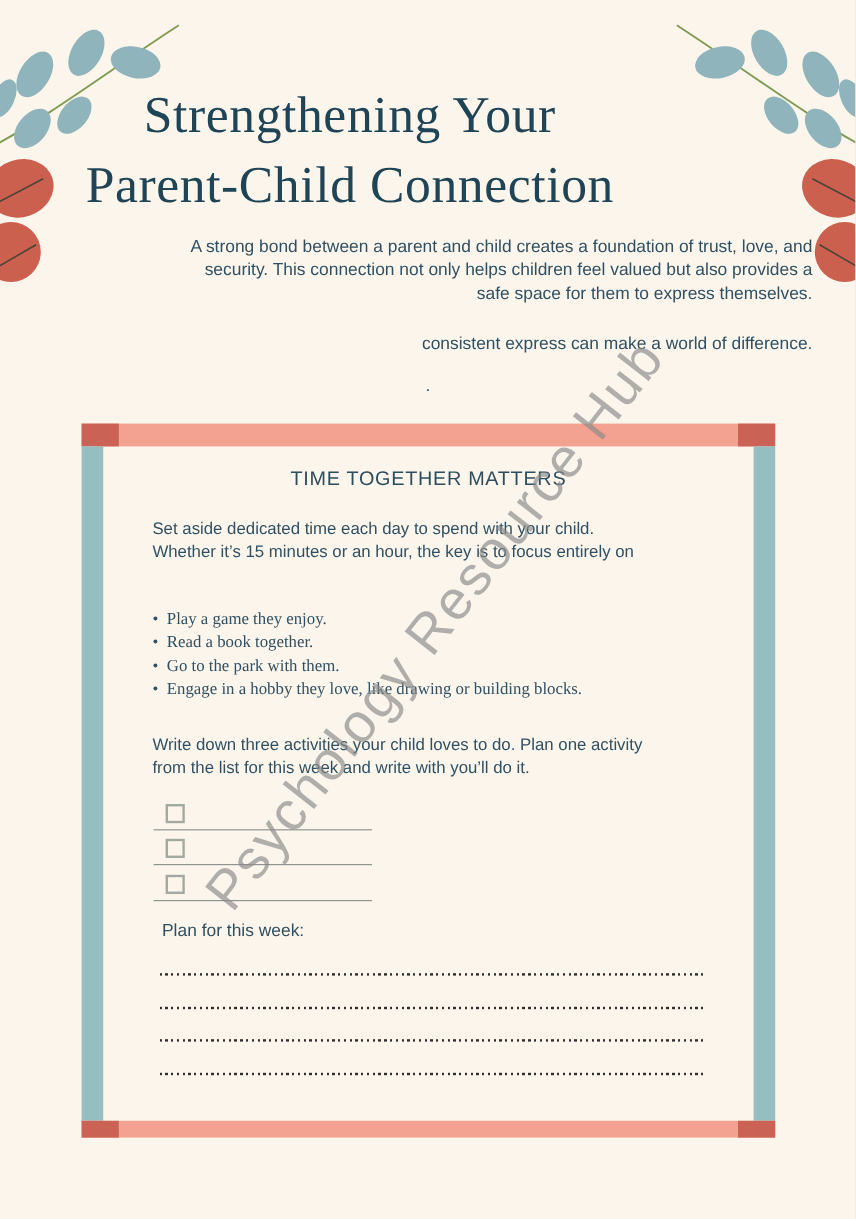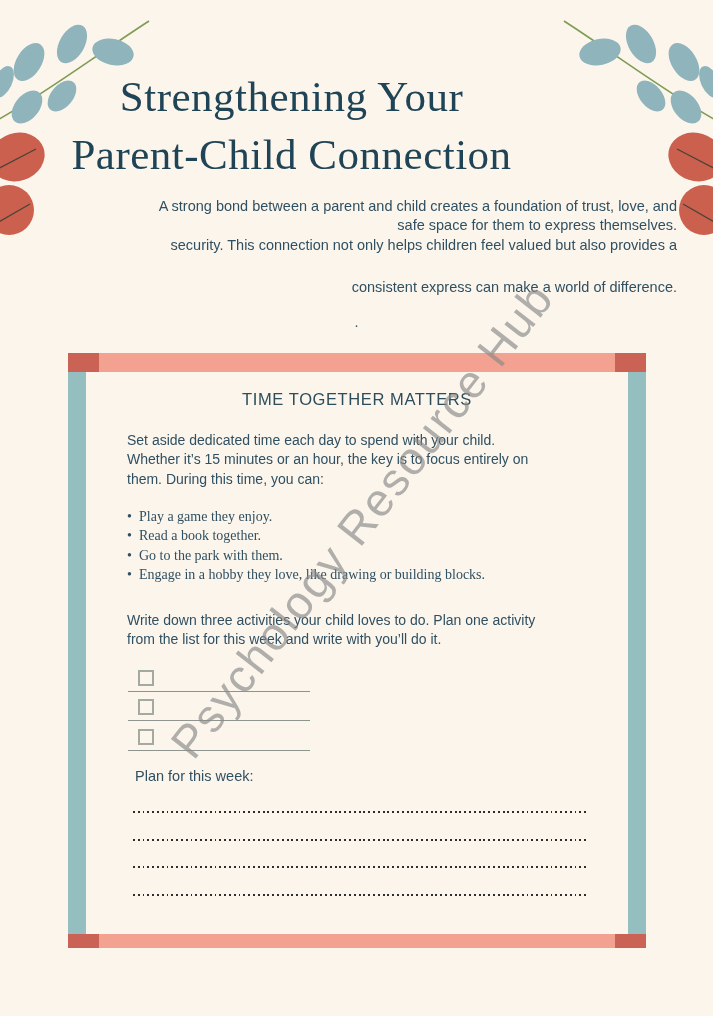--- a/index.html
+++ b/index.html
@@ -127,22 +127,22 @@
     </g>
   </svg>
 
   <h1 class="page-title">
     <span class="t-line">Strengthening Your</span>
     <span class="t-line">Parent-Child Connection</span>
   </h1>
 
   <div class="intro intro-1">
     <span class="i-line">A strong bond between a parent and child creates a foundation of trust, love, and</span>
+    <span class="i-line">security. This connection not only helps children feel valued but also provides a</span>
     <span class="i-line">safe space for them to express themselves.</span>
-    <span class="i-line">security. This connection not only helps children feel valued but also provides a</span>
   </div>
   <div class="intro intro-2">
     <span class="i-line">consistent express can make a world of difference.</span>
   </div>
   <div class="stray-dot">.</div>
 
   <div class="bar-h bar-top">
     <div class="cap cap-left"></div>
     <div class="cap cap-right"></div>
   </div>
@@ -151,21 +151,20 @@
   <div class="bar-h bar-bottom">
     <div class="cap cap-left"></div>
     <div class="cap cap-right"></div>
   </div>
 
   <h2 class="card-heading">TIME TOGETHER MATTERS</h2>
 
   <div class="card-text card-intro">
     <span class="c-line">Set aside dedicated time each day to spend with your child.</span>
     <span class="c-line">Whether it’s 15 minutes or an hour, the key is to focus entirely on</span>
-    <span class="c-line">them. During this time, you can:</span>
   </div>
 
   <div class="card-text bullet-list">
     <div class="bullet-item">Play a game they enjoy.</div>
     <div class="bullet-item">Read a book together.</div>
     <div class="bullet-item">Go to the park with them.</div>
     <div class="bullet-item">Engage in a hobby they love, like drawing or building blocks.</div>
   </div>
 
   <div class="card-text card-prompt">

